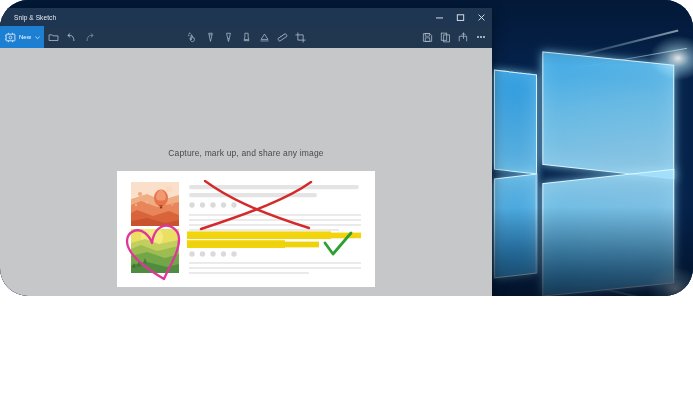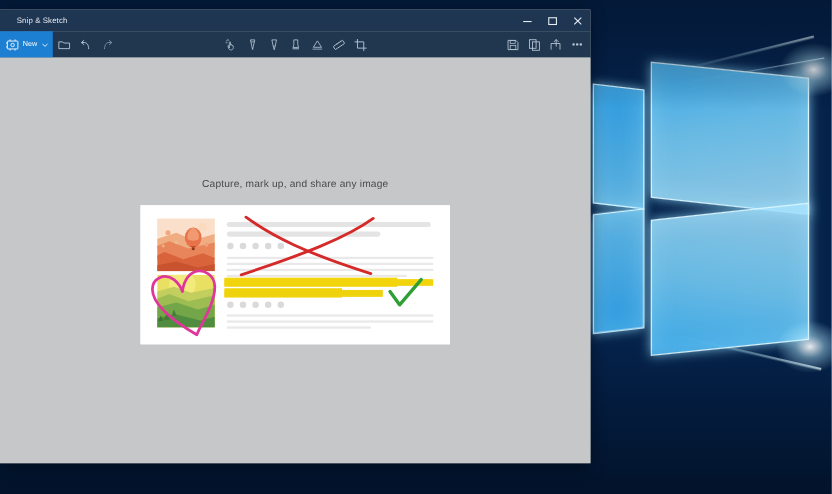--- a/index.html
+++ b/index.html
@@ -7,23 +7,24 @@
     padding: 0;
     width: 693px;
     height: 412px;
     overflow: hidden;
     font-family: "Liberation Sans", sans-serif;
   }
 
   #screen {
     position: relative;
     width: 693px;
-    height: 412px;
+    height: 296px;
     overflow: hidden;
     background: #062a4e;
+    border-radius: 28px;
   }
 
   
   #desktop {
     position: absolute;
     inset: 0;
     background:
       radial-gradient(ellipse 300px 220px at 78% 36%, rgba(140,225,255,0.55) 0%, rgba(80,190,255,0.18) 38%, rgba(0,0,0,0) 70%),
       radial-gradient(ellipse 260px 200px at 79% 84%, rgba(120,215,255,0.42) 0%, rgba(60,175,255,0.14) 40%, rgba(0,0,0,0) 72%),
       radial-gradient(ellipse 520px 520px at 70% 55%, rgba(22,115,205,0.85) 0%, rgba(10,62,124,0.6) 45%, rgba(4,26,60,0) 78%),

